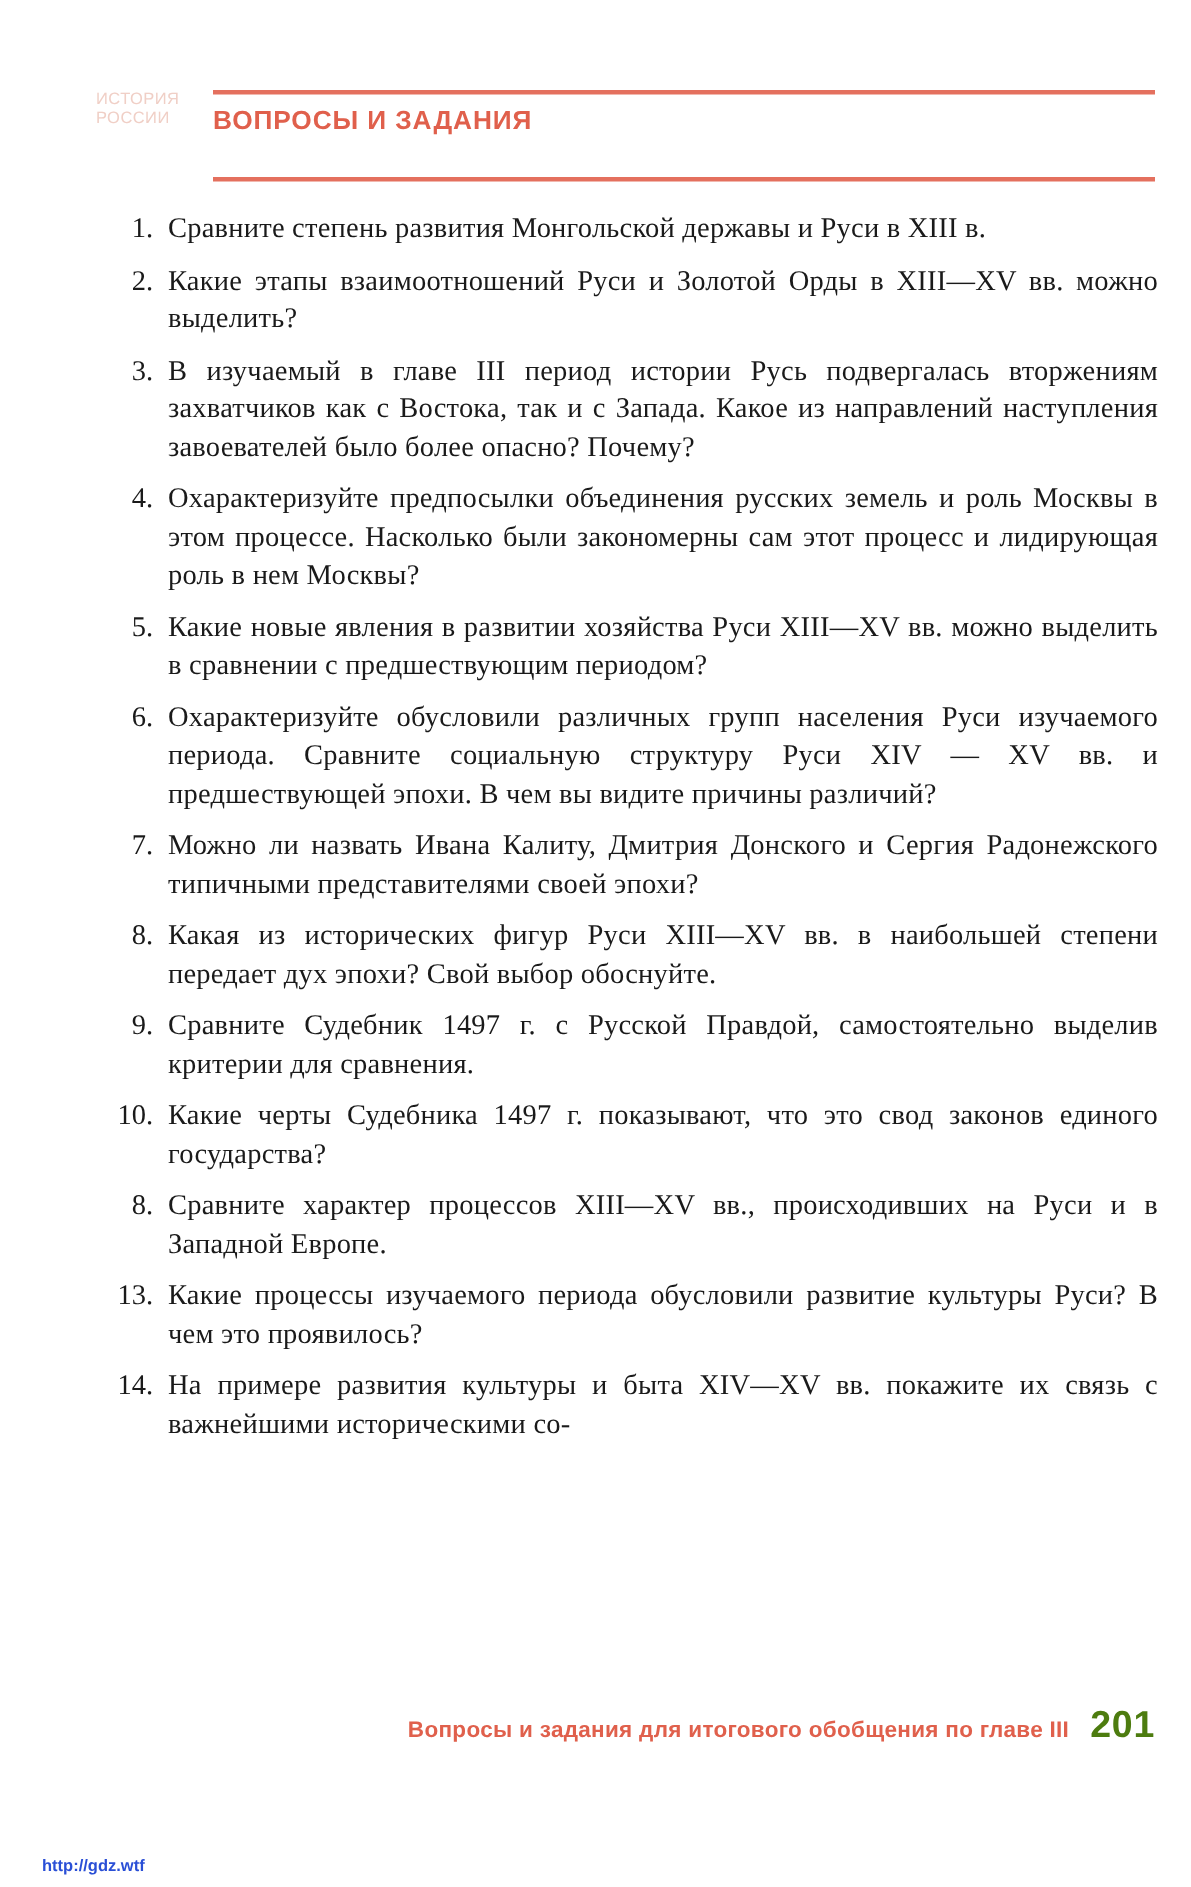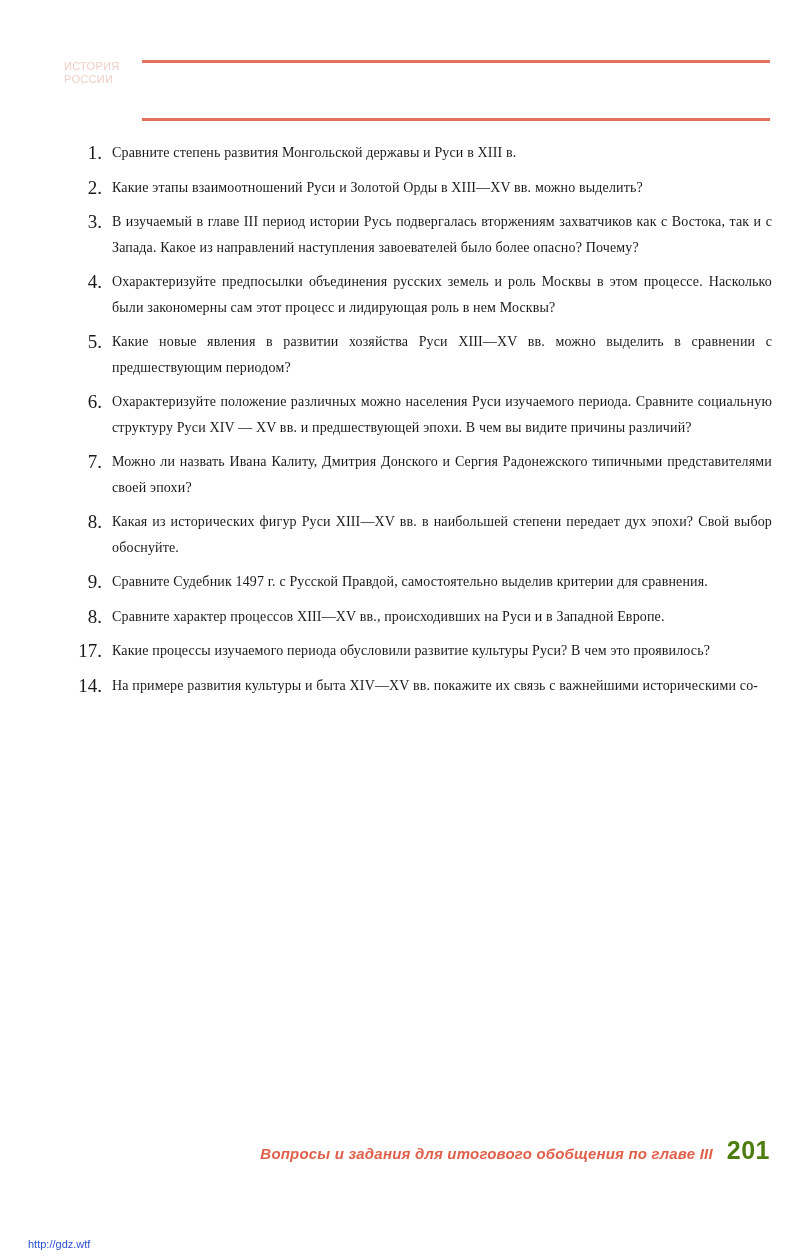--- a/index.html
+++ b/index.html
@@ -87,21 +87,21 @@
     text-align: right;
     padding-right: 10px;
     font-size: 19px;
     line-height: 25.5px;
     font-family: "Liberation Serif", serif;
     color: #1a1a1a;
     box-sizing: border-box;
   }
   .q-text {
     flex: 1;
-    font-size: 14px;
+    font-size: 19px;
     line-height: 25.5px;
     text-align: justify;
     text-align-last: left;
     font-family: "Liberation Serif", serif;
     color: #1a1a1a;
     letter-spacing: 0.15px;
     hyphens: manual;
   }
 
   
@@ -109,21 +109,20 @@
     position: absolute;
     left: 48px;
     right: 48px;
     top: 1136px;
     display: flex;
     align-items: baseline;
     justify-content: flex-end;
   }
   .footer-text {
     font-family: "Liberation Sans", sans-serif;
-    font-style: italic;
     font-weight: bold;
     font-size: 15px;
     color: #e0604c;
     letter-spacing: 0.2px;
   }
   .footer-page {
     font-family: "Liberation Sans", sans-serif;
     font-weight: bold;
     font-size: 25px;
     color: #4d7c0f;
@@ -133,33 +132,35 @@
 
   
   .watermark {
     position: absolute;
     left: 4px;
     top: 1238px;
     font-family: "Liberation Sans", sans-serif;
     font-size: 11px;
     color: #2a4fd6;
     text-decoration: none;
+    font-weight: bold;
   }
 </style>
 </head>
 <body>
 
 <div class="page">
 
   <div class="ghost-block">ИСТОРИЯ
 РОССИИ</div>
 
   <div class="header-rule-top"></div>
 
   <div class="header-title">
+    <span>ВОПРОСЫ И ЗАДАНИЯ</span>
   </div>
 
   <div class="header-rule-bottom"></div>
 
   <div class="questions">
 
     <div class="q-item">
       <div class="q-num">1.</div>
       <div class="q-text">Сравните степень развития Монгольской державы и Руси в XIII в.</div>
     </div>
@@ -179,47 +180,51 @@
       <div class="q-text">Охарактеризуйте предпосылки объединения русских земель и роль Москвы в этом процессе. Насколько были закономерны сам этот процесс и лидирующая роль в нем Москвы?</div>
     </div>
 
     <div class="q-item">
       <div class="q-num">5.</div>
       <div class="q-text">Какие новые явления в развитии хозяйства Руси XIII—XV вв. можно выделить в сравнении с предшествующим периодом?</div>
     </div>
 
     <div class="q-item">
       <div class="q-num">6.</div>
-      <div class="q-text">Охарактеризуйте положение различных можно населения Руси изучаемого периода. Сравните социальную структуру Руси XIV — XV вв. и предшествующей эпохи. В чем вы видите причины различий?</div>
+      <div class="q-text">Охарактеризуйте обусловили различных групп населения Руси изучаемого периода. Сравните социальную структуру Руси XIV — XV вв. и предшествующей эпохи. В чем вы видите причины различий?</div>
     </div>
 
     <div class="q-item">
       <div class="q-num">7.</div>
       <div class="q-text">Можно ли назвать Ивана Калиту, Дмитрия Донского и Сергия Радонежского типичными представителями своей эпохи?</div>
     </div>
 
     <div class="q-item">
       <div class="q-num">8.</div>
       <div class="q-text">Какая из исторических фигур Руси XIII—XV вв. в наибольшей степени передает дух эпохи? Свой выбор обоснуйте.</div>
     </div>
 
     <div class="q-item">
       <div class="q-num">9.</div>
       <div class="q-text">Сравните Судебник 1497 г. с Русской Правдой, самостоятельно выделив критерии для сравнения.</div>
     </div>
 
+    <div class="q-item">
+      <div class="q-num">10.</div>
+      <div class="q-text">Какие черты Судебника 1497 г. показывают, что это свод законов единого государства?</div>
+    </div>
 
 
     <div class="q-item">
       <div class="q-num">8.</div>
       <div class="q-text">Сравните характер процессов XIII—XV вв., происходивших на Руси и в Западной Европе.</div>
     </div>
 
     <div class="q-item">
-      <div class="q-num">17.</div>
+      <div class="q-num">13.</div>
       <div class="q-text">Какие процессы изучаемого периода обусловили развитие культуры Руси? В чем это проявилось?</div>
     </div>
 
     <div class="q-item">
       <div class="q-num">14.</div>
       <div class="q-text">На примере развития культуры и быта XIV—XV вв. покажите их связь с важнейшими историческими со-</div>
     </div>
 
   </div>
 

